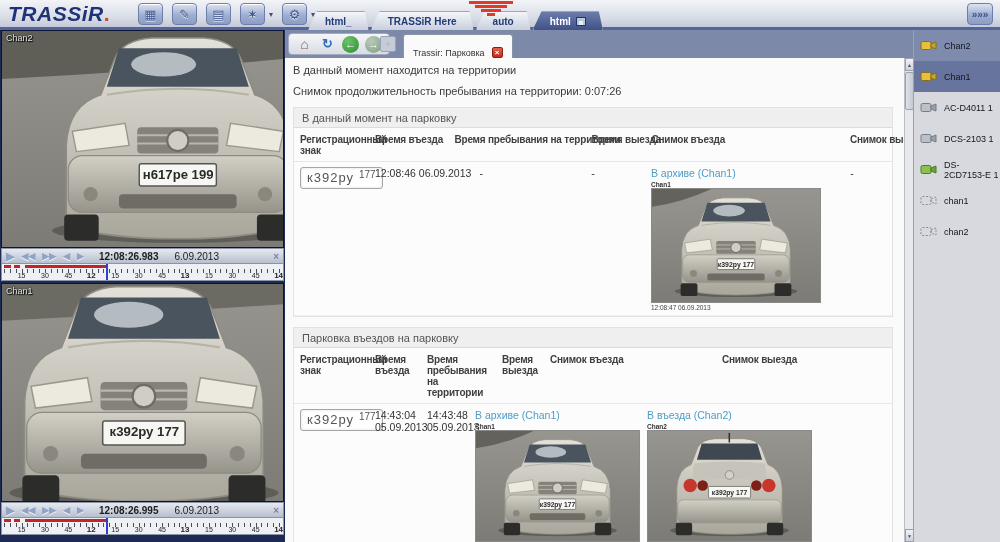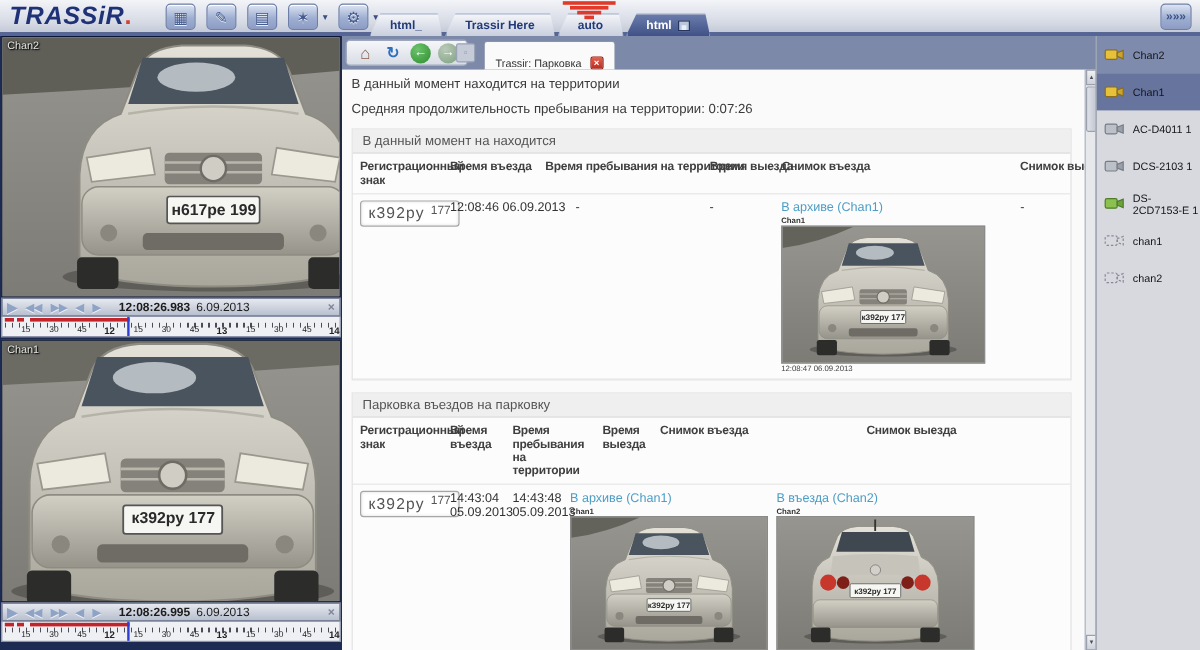--- a/index.html
+++ b/index.html
@@ -40,21 +40,21 @@
     border:1px solid #0c1634; background:#8a8a84; }
   .vframe svg { width:100%; height:100%; display:block; }
   .vlabel { position:absolute; left:4px; top:2px; font-size:9px; color:#e4e4e4;
     text-shadow:0 0 2px #000, 1px 1px 1px #000; }
   .vctrl { position:relative; width:283px; height:16px; margin-left:1px;
     background:linear-gradient(#e6e9ef,#b7bfce); border:1px solid #8b94a8;
     display:flex; align-items:center; padding:0 4px; }
   .vc { color:#8fa3c6; font-size:9px; margin-right:7px; text-shadow:0 1px 0 #f2f4f8; font-weight:bold; }
   .vc.play { font-size:11px; }
   .vtime { margin-left:8px; font-size:10px; color:#1c1c1c; white-space:nowrap; }
-  .vtime b { margin-right:5px; }
+  .vtime b { margin-right:16px; }
   .vclose { margin-left:auto; color:#7e8798; font-size:10px; font-weight:bold; }
   .ruler { position:relative; width:283px; height:17px; margin-left:1px;
     background:#eef0f3; border:1px solid #8b94a8; border-top:none; }
   .rband { position:absolute; left:2px; top:1px; height:3px; width:37%;
     background:linear-gradient(90deg,#c2242a 0 7%,rgba(0,0,0,0) 7% 10%,#c2242a 10% 15%,rgba(0,0,0,0) 15% 20%,#c2242a 20% 100%); }
   .rticks { position:absolute; top:5px; left:2px; right:2px; height:4px;
     background:repeating-linear-gradient(90deg,#4c4c58 0 1px,rgba(0,0,0,0) 1px 5.85px); }
   .rlabels { position:absolute; left:0; right:0; bottom:0; height:9px; display:flex; }
   .tick { flex:1; text-align:right; font-size:7px; color:#222; line-height:9px; }
   .tick.major { font-weight:bold; font-size:8px; }
@@ -212,21 +212,21 @@
       <div class="tbtn"><span class="glyph">▦</span></div>
       <div class="tbtn"><span class="glyph">✎</span></div>
       <div class="tbtn"><span class="glyph">▤</span></div>
       <div class="tbtn"><span class="glyph">✶</span></div>
       <span class="tdrop">▾</span>
       <div class="tbtn"><span class="glyph">⚙</span></div>
       <span class="tdrop">▾</span>
     </div>
     <div class="ttabs">
       <div class="ttab">html_</div>
-      <div class="ttab">Trassir Here</div>
+      <div class="ttab">TRASSiR Here</div>
       <div class="ttab">auto</div>
       <div class="ttab active">
           <span>html</span>
           <span class="disk"></span>
         </div>
     </div>
     <div class="dssl">
         <i></i>
         <i></i>
         <i></i>
@@ -326,24 +326,24 @@
       </div>
       <div class="navblank">▫</div>
       <div class="btab">
         <span>Trassir: Парковка</span>
         <span class="btab-close">×</span>
       </div>
     </div>
 
     <div class="page">
       <div class="pline">В данный момент находится на территории</div>
-      <div class="pline">Средняя продолжительность пребывания на территории: 0:07:26</div>
+      <div class="pline">Снимок продолжительность пребывания на территории: 0:07:26</div>
 
       <div class="box">
-        <div class="sech">В данный момент на находится</div>
+        <div class="sech">В данный момент на парковку</div>
         <div class="thead t1h">
           <div class="c c1">Регистрационный знак</div>
           <div class="c c2">Время въезда</div>
           <div class="c c3">Время пребывания на территории</div>
           <div class="c c4">Время выезда</div>
           <div class="c c5">Снимок въезда</div>
           <div class="c c6">Снимок выезда</div>
         </div>
         <div class="trow t1r">
           <div class="c c1"><span class="plate"><span class="pmain">к392ру</span><span class="preg">177</span></span></div>

